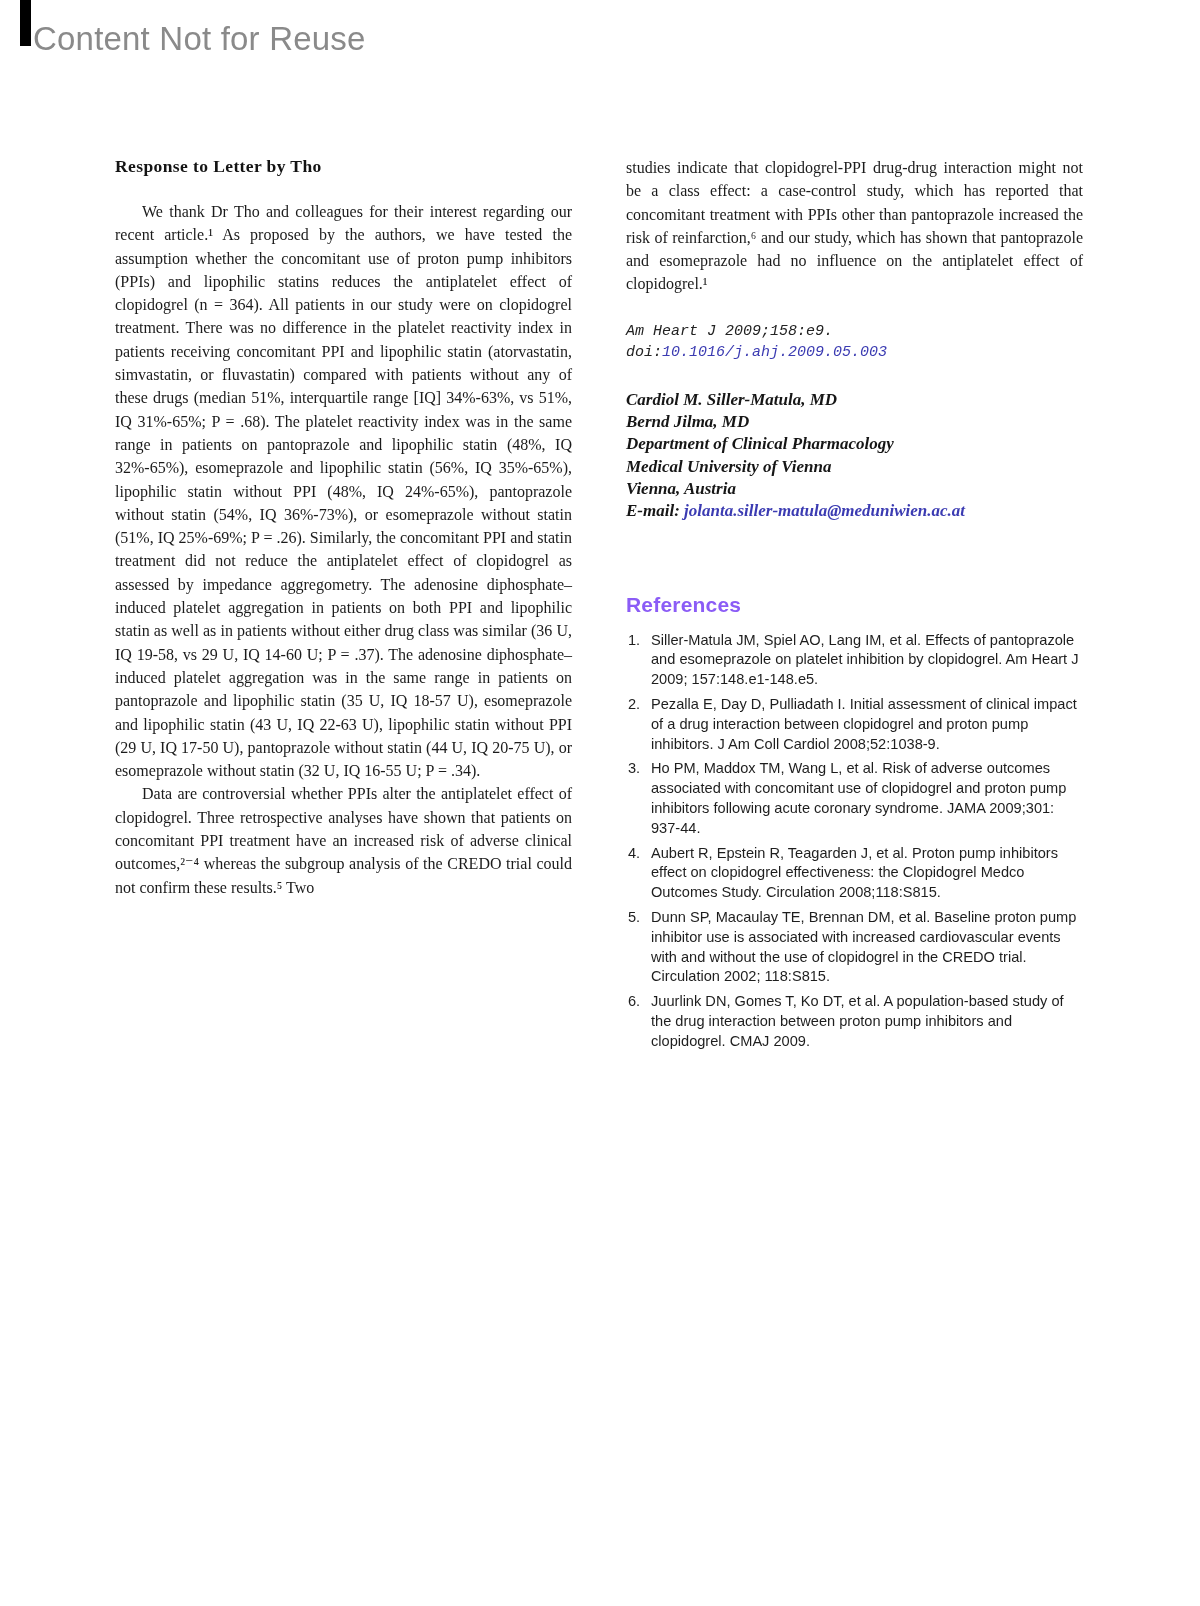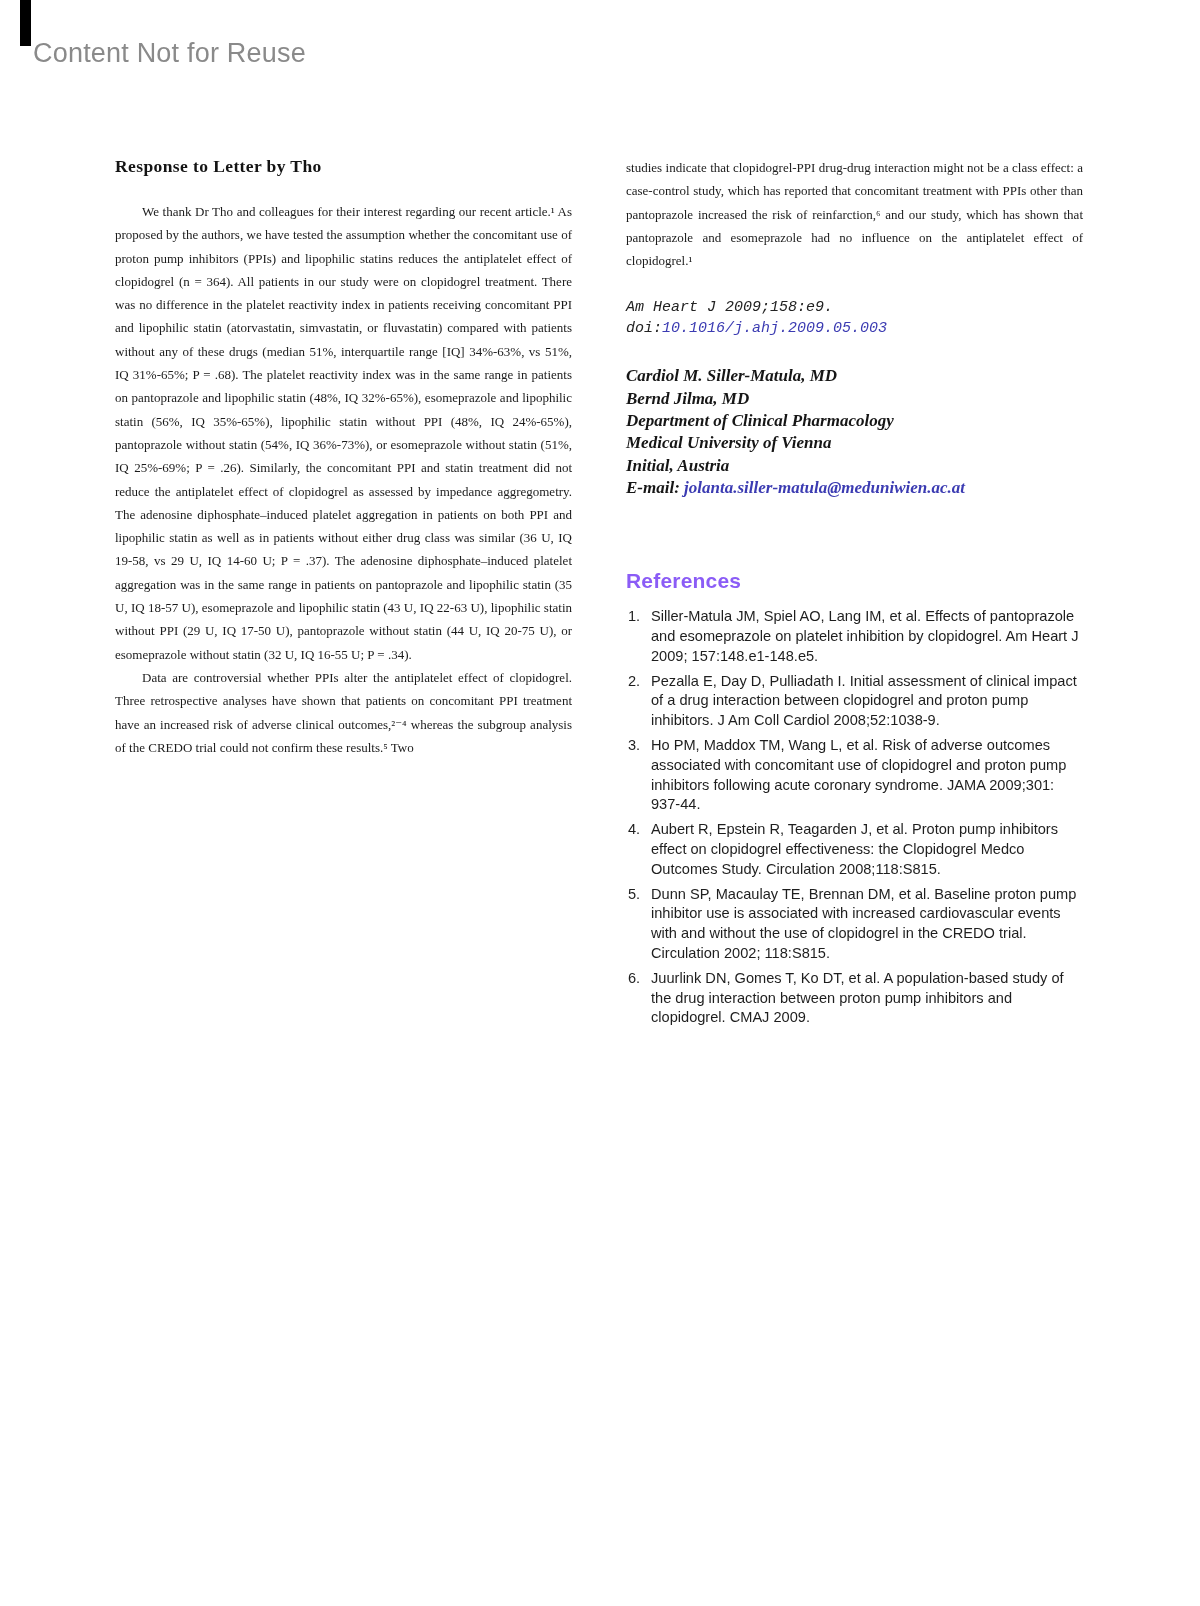--- a/index.html
+++ b/index.html
@@ -17,23 +17,23 @@
     overflow: hidden;
   }
   .corner-bar {
     position: absolute;
     left: 20px; top: 0;
     width: 11px; height: 46px;
     background: #000000;
   }
   .watermark {
     position: absolute;
-    left: 33px; top: 38px;
+    left: 33px; top: 20px;
     font-family: "Liberation Sans", "DejaVu Sans", sans-serif;
-    font-size: 27px;
+    font-size: 33px;
     color: #8a8a8a;
     letter-spacing: 0.2px;
   }
   .content {
     position: absolute;
     top: 156px; left: 115px;
     width: 968px;
     display: flex;
     gap: 54px;
   }
@@ -41,21 +41,21 @@
 
   
   .article-title {
     font-size: 17.5px;
     font-weight: bold;
     letter-spacing: 0.4px;
     color: #141414;
     margin-bottom: 23px;
   }
   .body-par {
-    font-size: 13px;
+    font-size: 16px;
     line-height: 23.3px;
     text-align: justify;
     color: #1b1b1b;
   }
   .indent { text-indent: 27px; }
 
   
   .citation {
     margin-top: 25px;
     font-family: Liberation Mono, monospace;
@@ -128,21 +128,21 @@
       <div class="citation">
         <div>Am Heart J 2009;158:e9.</div>
         <div><span>doi:</span><a class="link">10.1016/j.ahj.2009.05.003</a></div>
       </div>
 
       <div class="authors">
         <div>Cardiol M. Siller-Matula, MD</div>
         <div>Bernd Jilma, MD</div>
         <div>Department of Clinical Pharmacology</div>
         <div>Medical University of Vienna</div>
-        <div>Initial, Austria</div>
+        <div>Vienna, Austria</div>
         <div><span>E-mail: </span><a class="link">jolanta.siller-matula@meduniwien.ac.at</a></div>
       </div>
 
       <h3 class="ref-heading">References</h3>
 
       <ol class="ref-list">
         <li class="ref-item">
           <span class="ref-num">1.</span>
           <span>Siller-Matula JM, Spiel AO, Lang IM, et al. Effects of pantoprazole and esomeprazole on platelet inhibition by clopidogrel. Am Heart J 2009; 157:148.e1-148.e5.</span>
         </li>

